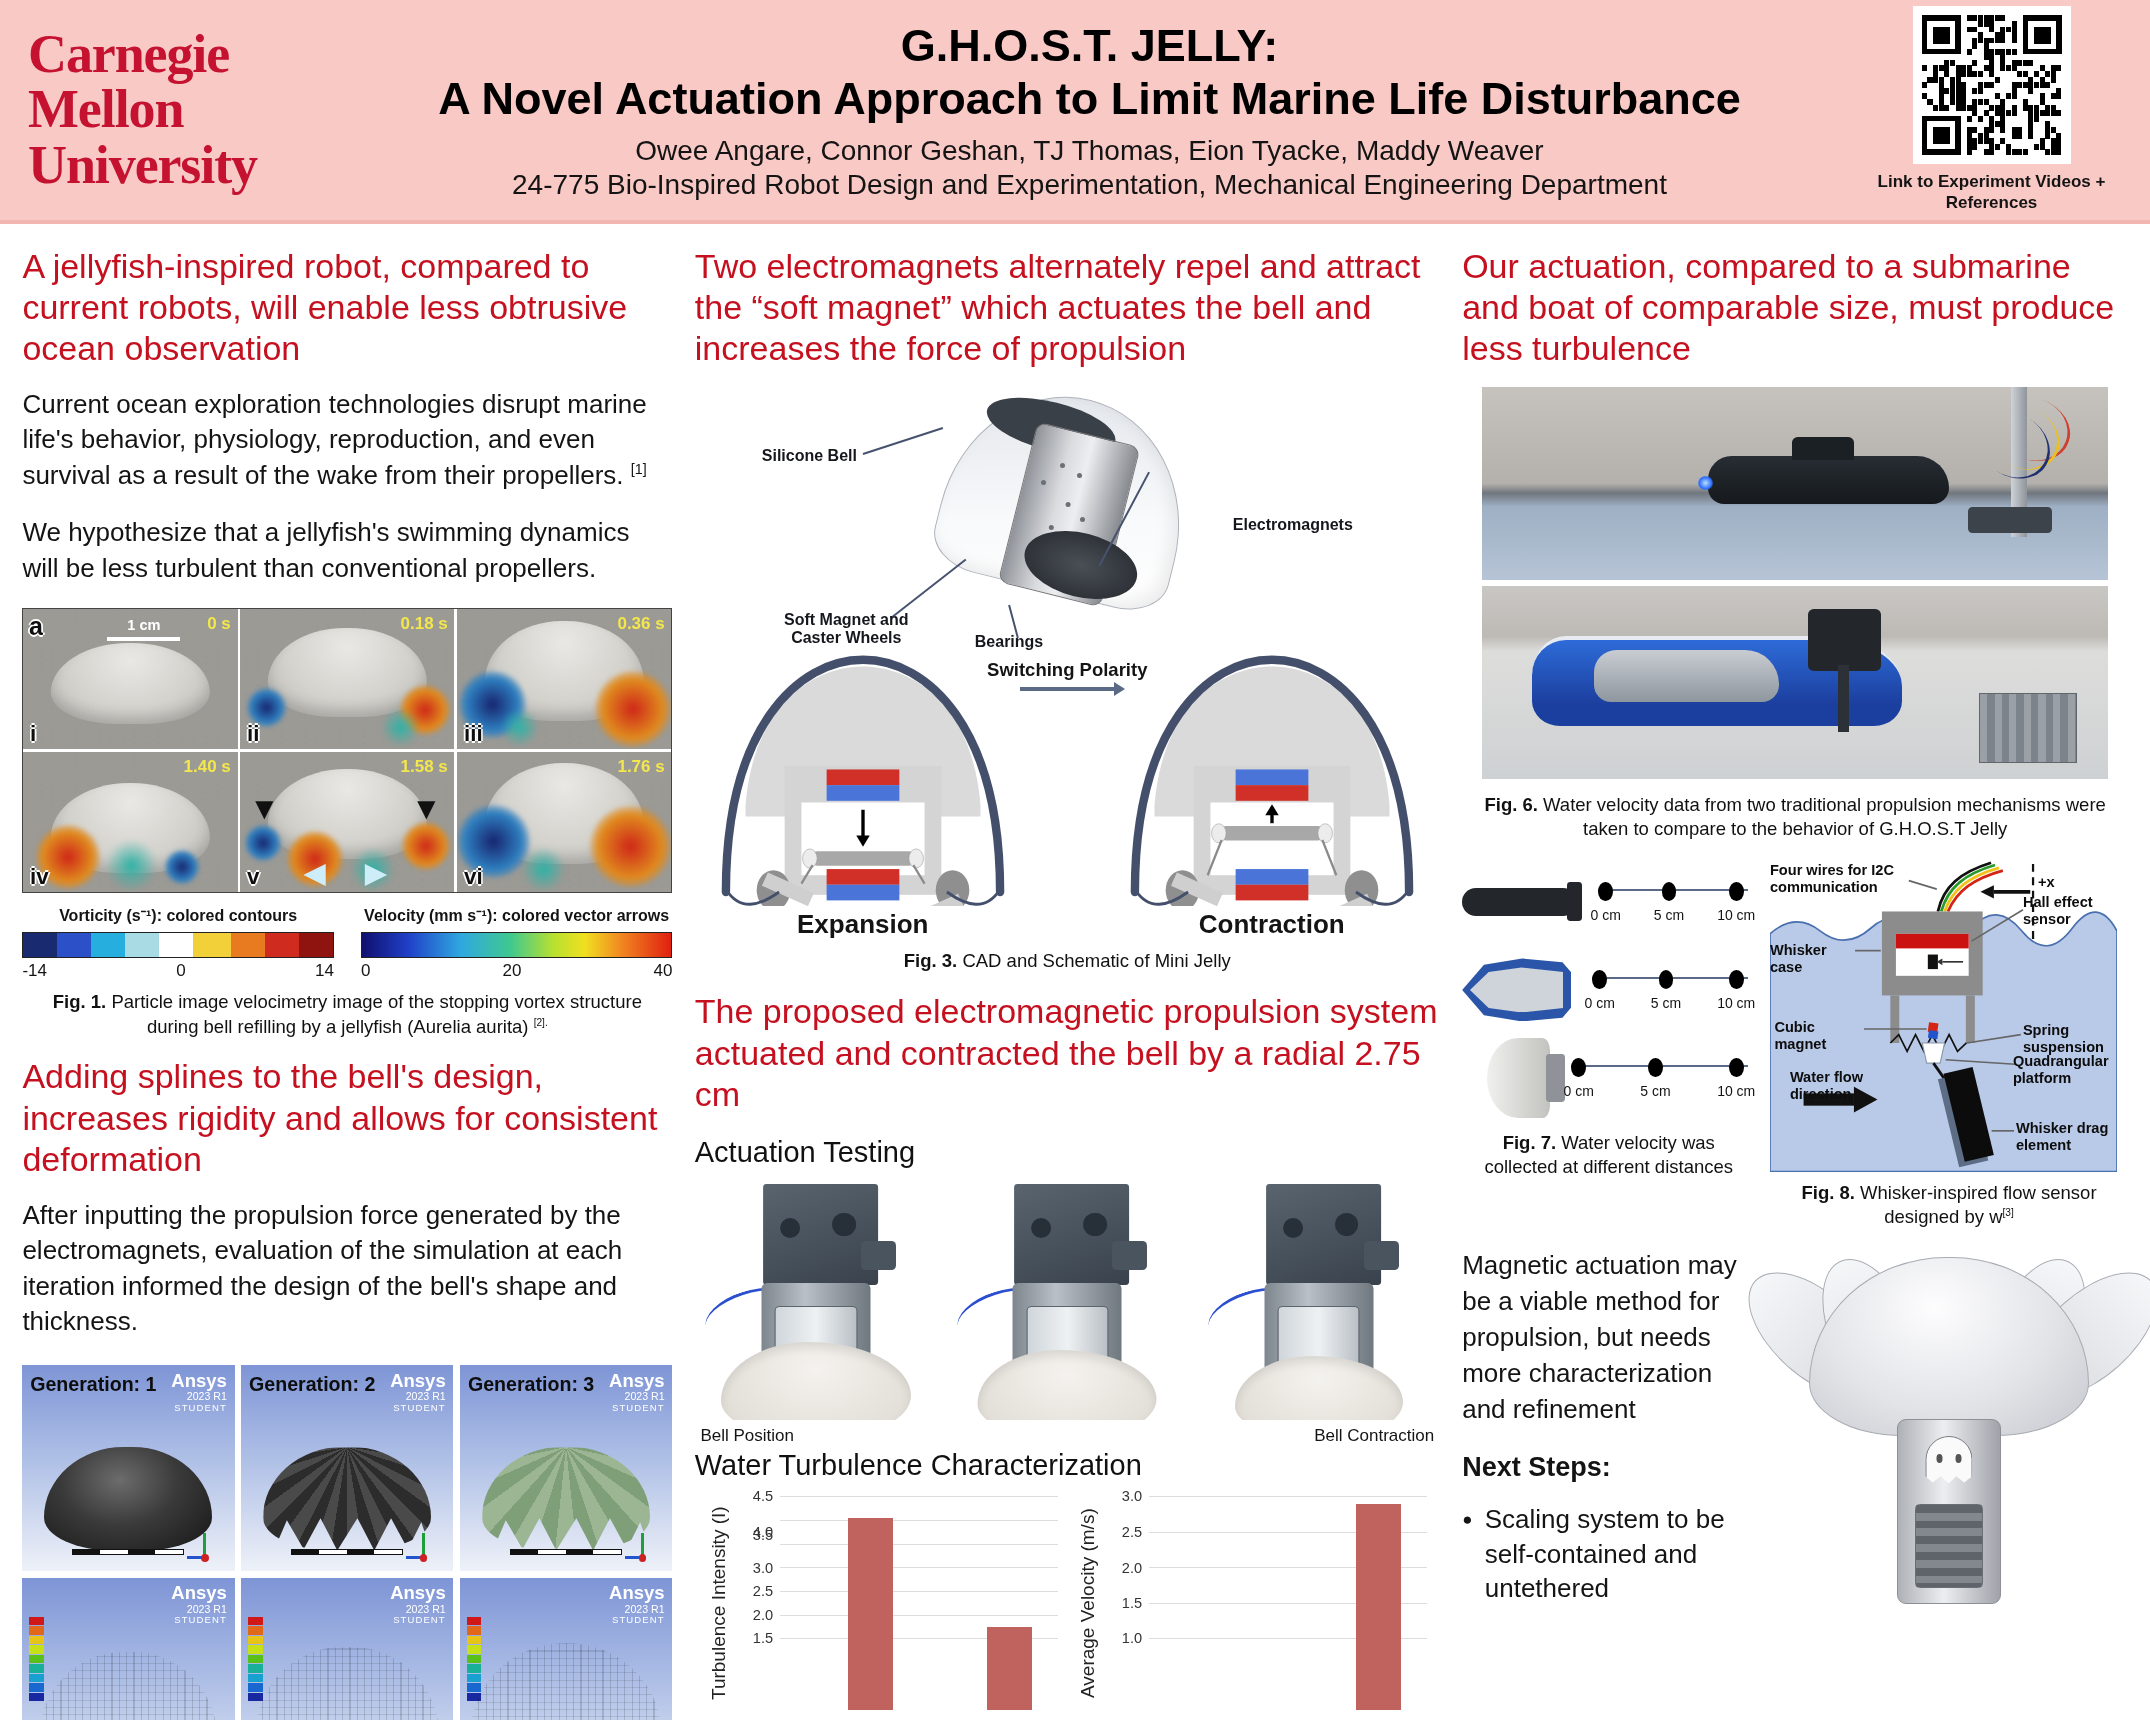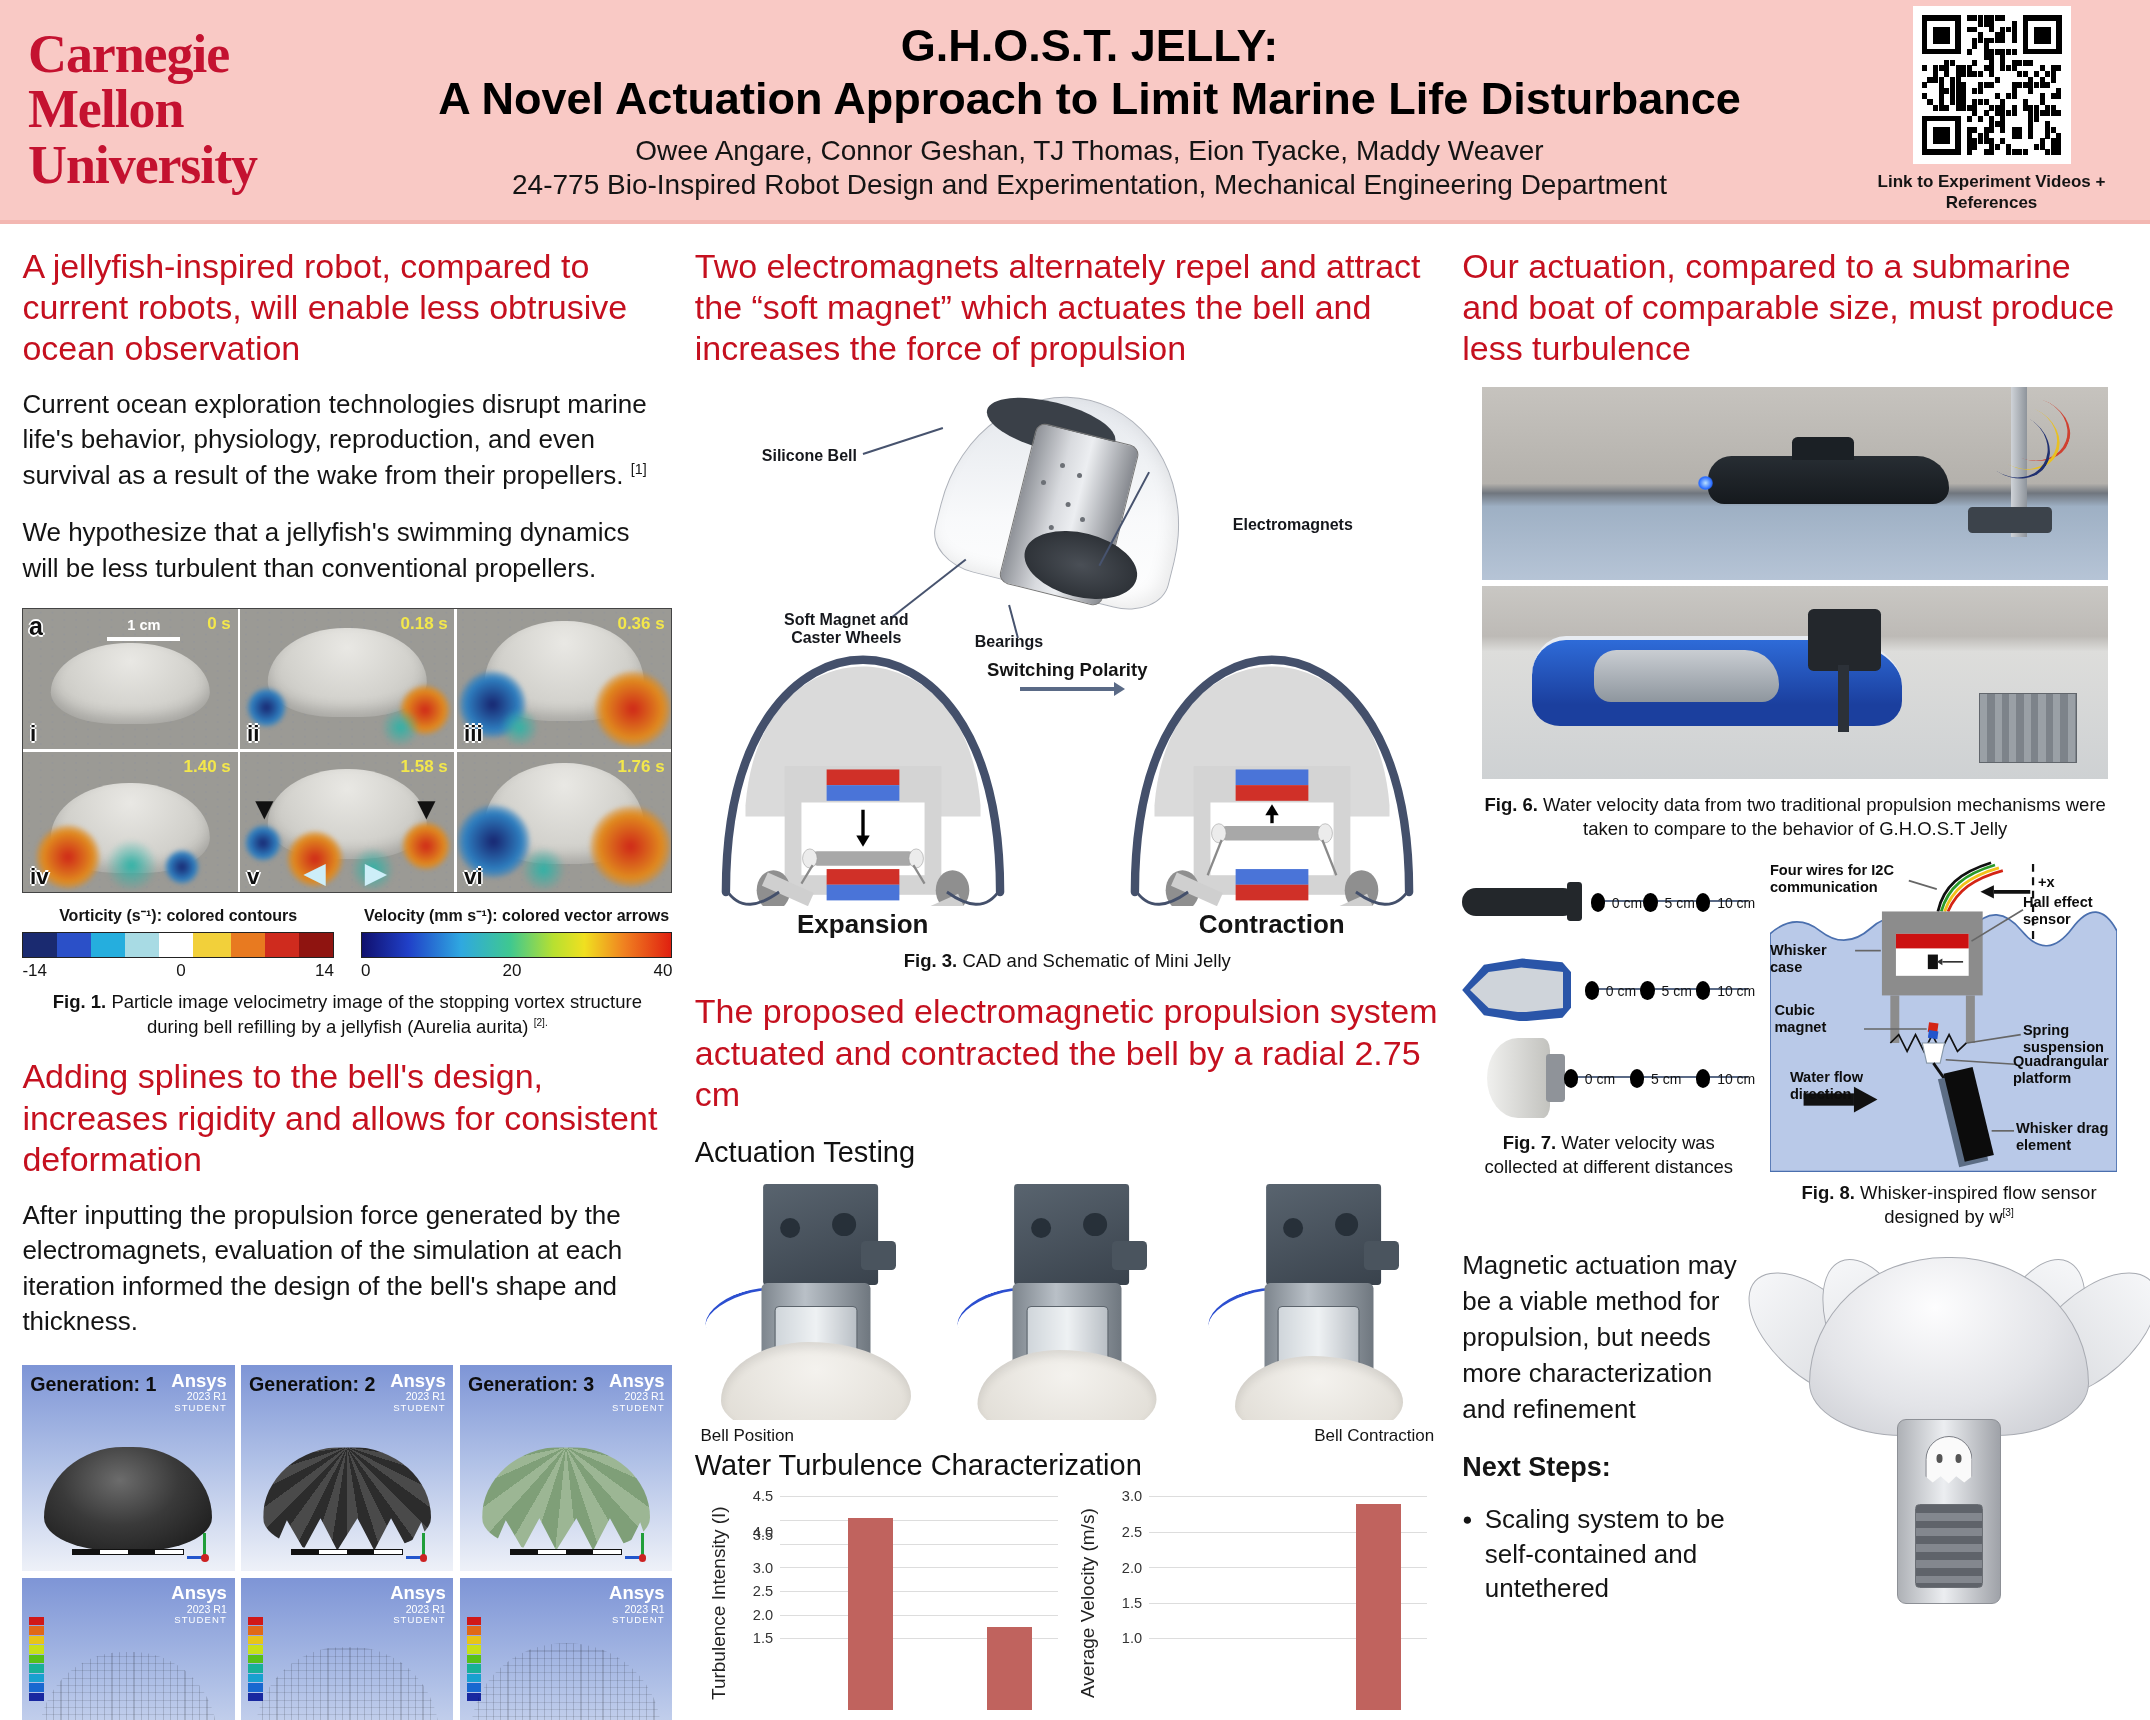--- a/index.html
+++ b/index.html
@@ -129,21 +129,21 @@
   .fig7{width:45%}
   .f7row{display:flex;align-items:center;height:88px;gap:13.4px}
   .ico-sub{width:115px;height:28px;background:#23272b;border-radius:14.6px;position:relative;flex-shrink:0}
   .ico-sub::after{content:"";position:absolute;right:-4.5px;top:-5.6px;width:14.6px;height:39px;background:#23272b;border-radius:3.4px}
   .ico-boat{width:109px;height:63px;background:#2a55a8;clip-path:polygon(0 50%,20% 10%,55% 0,92% 6%,100% 22%,100% 78%,92% 94%,55% 100%,20% 90%);position:relative;flex-shrink:0}
   .ico-boat::after{content:"";position:absolute;inset:9px 7.8px;background:#cfd4da;clip-path:polygon(0 50%,20% 10%,55% 0,100% 10%,100% 90%,55% 100%,20% 90%)}
   .ico-jelly{width:63px;height:80px;background:linear-gradient(90deg,#f0f0ee,#c2c2be);border-radius:31px 7.8px 7.8px 31px/40px 12.3px 12.3px 40px;position:relative;flex-shrink:0;margin-left:25px}
   .ico-jelly::after{content:"";position:absolute;right:-14.6px;top:15.7px;width:19px;height:48px;background:#8f9399;border-radius:3.4px}
   .dots{flex:1;display:flex;justify-content:space-between;position:relative;padding-top:1.1px}
   .dots::before{content:"";position:absolute;left:7.8px;right:7.8px;top:8.4px;height:1.7px;background:#5a6a86}
-  .dotcol{display:flex;flex-direction:row;align-items:center;gap:6.7px;position:relative}
+  .dotcol{display:flex;flex-direction:column;align-items:center;gap:6.7px;position:relative}
   .dot{width:14.6px;height:19px;border-radius:50%;background:#000}
   .dotlabel{font-size:14px}
   .fig8{width:55%;position:relative}
   .f8canvas{position:relative;width:347px;height:314px}
   .f8label{position:absolute;font-size:14.6px;font-weight:700;line-height:1.15;color:#0d0d0d}
   
   .bottom-row{display:flex;gap:13.4px;margin-top:5.6px}
   .bottom-text{width:45%}
   .summary{font-size:26px;line-height:1.38;margin-bottom:25px}
   .nexthead{font-size:27px;font-weight:700;margin-bottom:19px}
@@ -878,21 +878,21 @@
             <line x1="152" y1="165" x2="198" y2="165" stroke="#666" stroke-width="3"></line>
             <line x1="168" y1="305" x2="280" y2="305" stroke="#666" stroke-width="3"></line>
             <line x1="448" y1="315" x2="352" y2="330" stroke="#666" stroke-width="3"></line>
             <line x1="438" y1="368" x2="314" y2="360" stroke="#666" stroke-width="3"></line>
             <line x1="436" y1="487" x2="396" y2="487" stroke="#666" stroke-width="3"></line>
           </svg>
           <div class="f8label" style="left:0;top:4.5px;width:134px">Four wires for I2C communication</div>
           <div class="f8label" style="left:268px;top:15.7px">+x</div>
           <div class="f8label" style="left:253px;top:36px;width:94px">Hall effect sensor</div>
           <div class="f8label" style="left:0;top:84px;width:84px">Whisker case</div>
-          <div class="f8label" style="left:4.5px;top:144px;width:90px">Cubic magnet</div>
+          <div class="f8label" style="left:4.5px;top:161px;width:90px">Cubic magnet</div>
           <div class="f8label" style="left:253px;top:164px;width:94px">Spring suspension</div>
           <div class="f8label" style="left:243px;top:195px;width:104px">Quadrangular platform</div>
           <div class="f8label" style="left:20px;top:211px;width:112px">Water flow direction</div>
           <div class="f8label" style="left:246px;top:262px;width:101px">Whisker drag element</div>
         </div>
         <div class="fig-caption"><b>Fig. 8.</b> <span>Whisker-inspired flow sensor designed by w</span><sup>[3]</sup></div>
       </div>
     </div>
 
 

